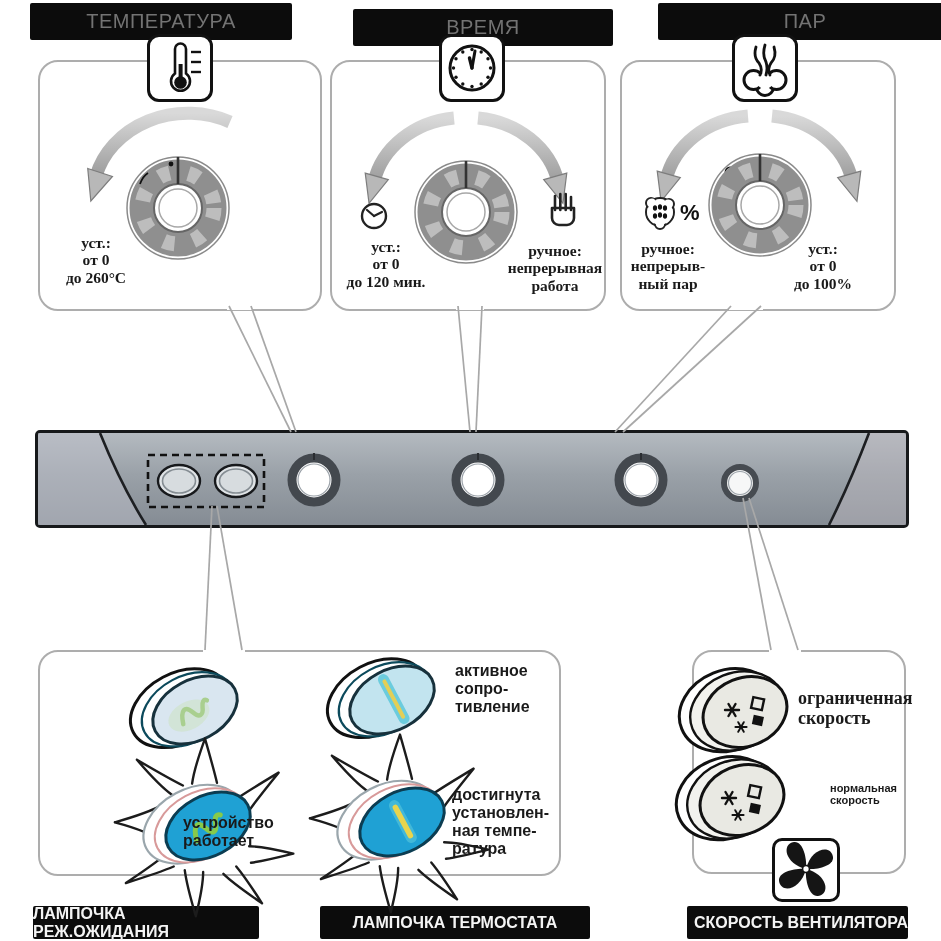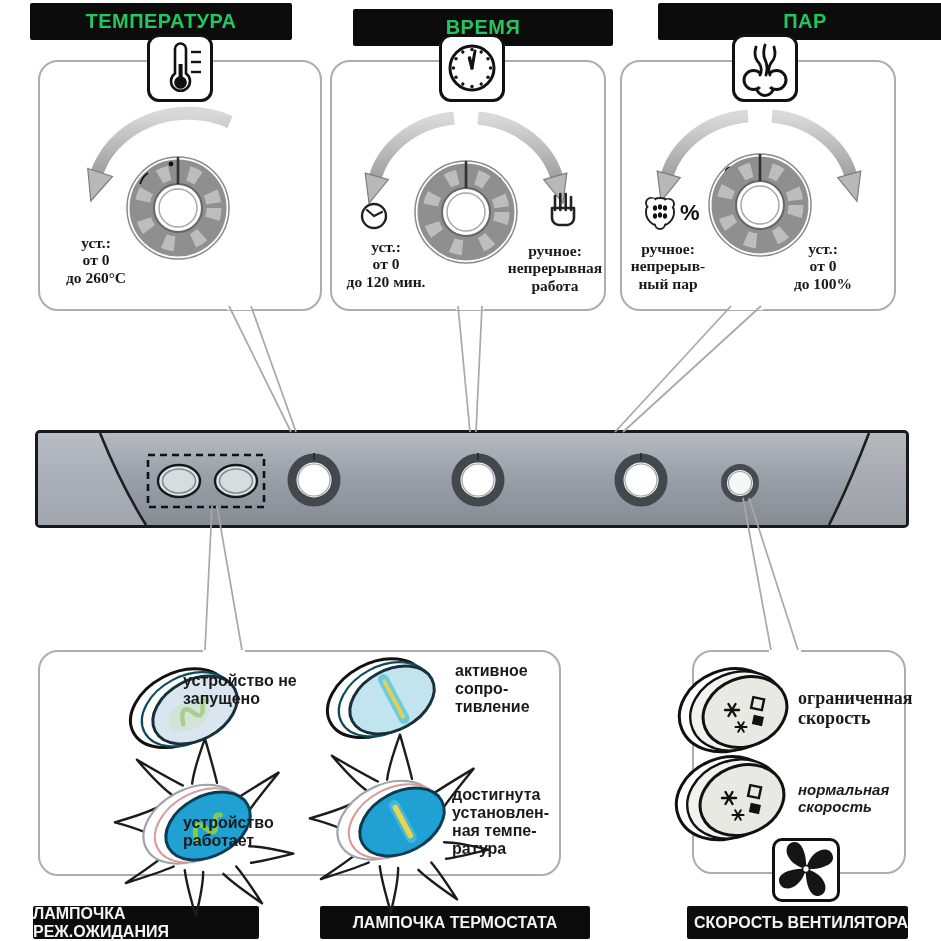--- a/index.html
+++ b/index.html
@@ -1,20 +1,20 @@
 <!DOCTYPE html>
 <html><head>
 <meta charset="utf-8">
 <style>
   html,body{margin:0;padding:0;background:#fff;}
   #stage{position:relative;width:941px;height:941px;background:#fff;overflow:hidden;
          font-family:"Liberation Sans",sans-serif;color:#1a1a1a;}
-  .hbar{position:absolute;height:37px;background:#0c0c0c;color:#22c55e;
+  .hbar{position:absolute;height:37px;background:#0c0c0c;color:#737373;
         display:flex;align-items:center;justify-content:center;
-        font-size:20px;font-weight:bold;letter-spacing:.5px;border-radius:2px;}
+        font-size:20px;font-weight:normal;letter-spacing:.5px;border-radius:2px;}
   .fbar{position:absolute;height:33px;background:#0c0c0c;color:#f4f4f4;
         display:flex;align-items:center;justify-content:center;
         font-size:16px;font-weight:bold;border-radius:2px;}
   .bubble{position:absolute;background:#fff;border:2px solid #adadad;border-radius:20px;}
   .iconsq{position:absolute;background:#fff;border:3px solid #111;border-radius:12px;z-index:40;
           display:flex;align-items:center;justify-content:center;}
   .cap{position:absolute;font-weight:bold;white-space:pre-line;line-height:1.12;z-index:20;}
   .range{font-size:15.5px;text-align:center;font-family:Liberation Serif, serif;}
   .lampcap{font-size:16px;}
   svg{display:block;}
@@ -285,22 +285,20 @@
     <use href="#burst" transform="translate(380,192) scale(0.92)"></use>
     <g transform="translate(382,192) rotate(-28)">
       <ellipse cx="-13" cy="-9" rx="52" ry="35" fill="#fff" stroke="#9aa6ac" stroke-width="2.2"></ellipse>
       <ellipse cx="-6" cy="-4" rx="49" ry="33" fill="#fff" stroke="#d89a9a" stroke-width="2"></ellipse>
       <ellipse rx="45" ry="30" fill="#1fa1d4" stroke="#0b3d52" stroke-width="3"></ellipse>
       <line x1="1" y1="-18" x2="1" y2="18" stroke="#5ac8dc" stroke-width="11" stroke-linecap="round" opacity="0.6"></line>
       <line x1="1" y1="-16" x2="1" y2="16" stroke="#e8d44d" stroke-width="5.5" stroke-linecap="round"></line>
     </g>
   </svg>
 
-  <div class="cap lampcap" style="left:183px;top:672px;">устройство не
-запущено</div>
   <div class="cap lampcap" style="left:183px;top:814px;">устройство
 работает</div>
   <div class="cap lampcap" style="left:455px;top:662px;">активное
 сопро-
 тивление</div>
   <div class="cap lampcap" style="left:452px;top:786px;">достигнута
 установлен-
 ная темпе-
 ратура</div>
 
@@ -340,21 +338,21 @@
             <line x1="-3.5" y1="6" x2="3.5" y2="-6"></line>
         </g>
         <rect x="7" y="-14" width="11" height="11" transform="rotate(12 12 -8)"></rect>
         <rect x="9" y="5" width="8" height="7" transform="rotate(12 13 8)" fill="#111"></rect>
       </g>
     </g>
   </svg>
 
   <div class="cap lampcap" style="left:798px;top:688px;font-size:18px;font-family:Liberation Serif, serif;">ограниченная
 скорость</div>
-  <div class="cap lampcap" style="left:798px;top:782px;font-size:15px;font-style:italic;">нормальная
+  <div class="cap lampcap" style="left:830px;top:782px;font-size:11px;">нормальная
 скорость</div>
 
   <div class="iconsq" style="left:772px;top:838px;width:62px;height:58px;border-radius:10px;">
     <svg width="62" height="58" viewBox="0 0 62 58">
       <g transform="translate(31,28)" fill="#151515">
         <path d="M0,0 C5,-21 25,-25 27,-12 C28,-3 11,1 0,0"></path>
         <path d="M0,0 C5,-21 25,-25 27,-12 C28,-3 11,1 0,0" transform="rotate(90)"></path>
         <path d="M0,0 C5,-21 25,-25 27,-12 C28,-3 11,1 0,0" transform="rotate(180)"></path>
         <path d="M0,0 C5,-21 25,-25 27,-12 C28,-3 11,1 0,0" transform="rotate(270)"></path>
         <circle r="3.4" fill="#fff" stroke="#151515" stroke-width="1.5"></circle>

